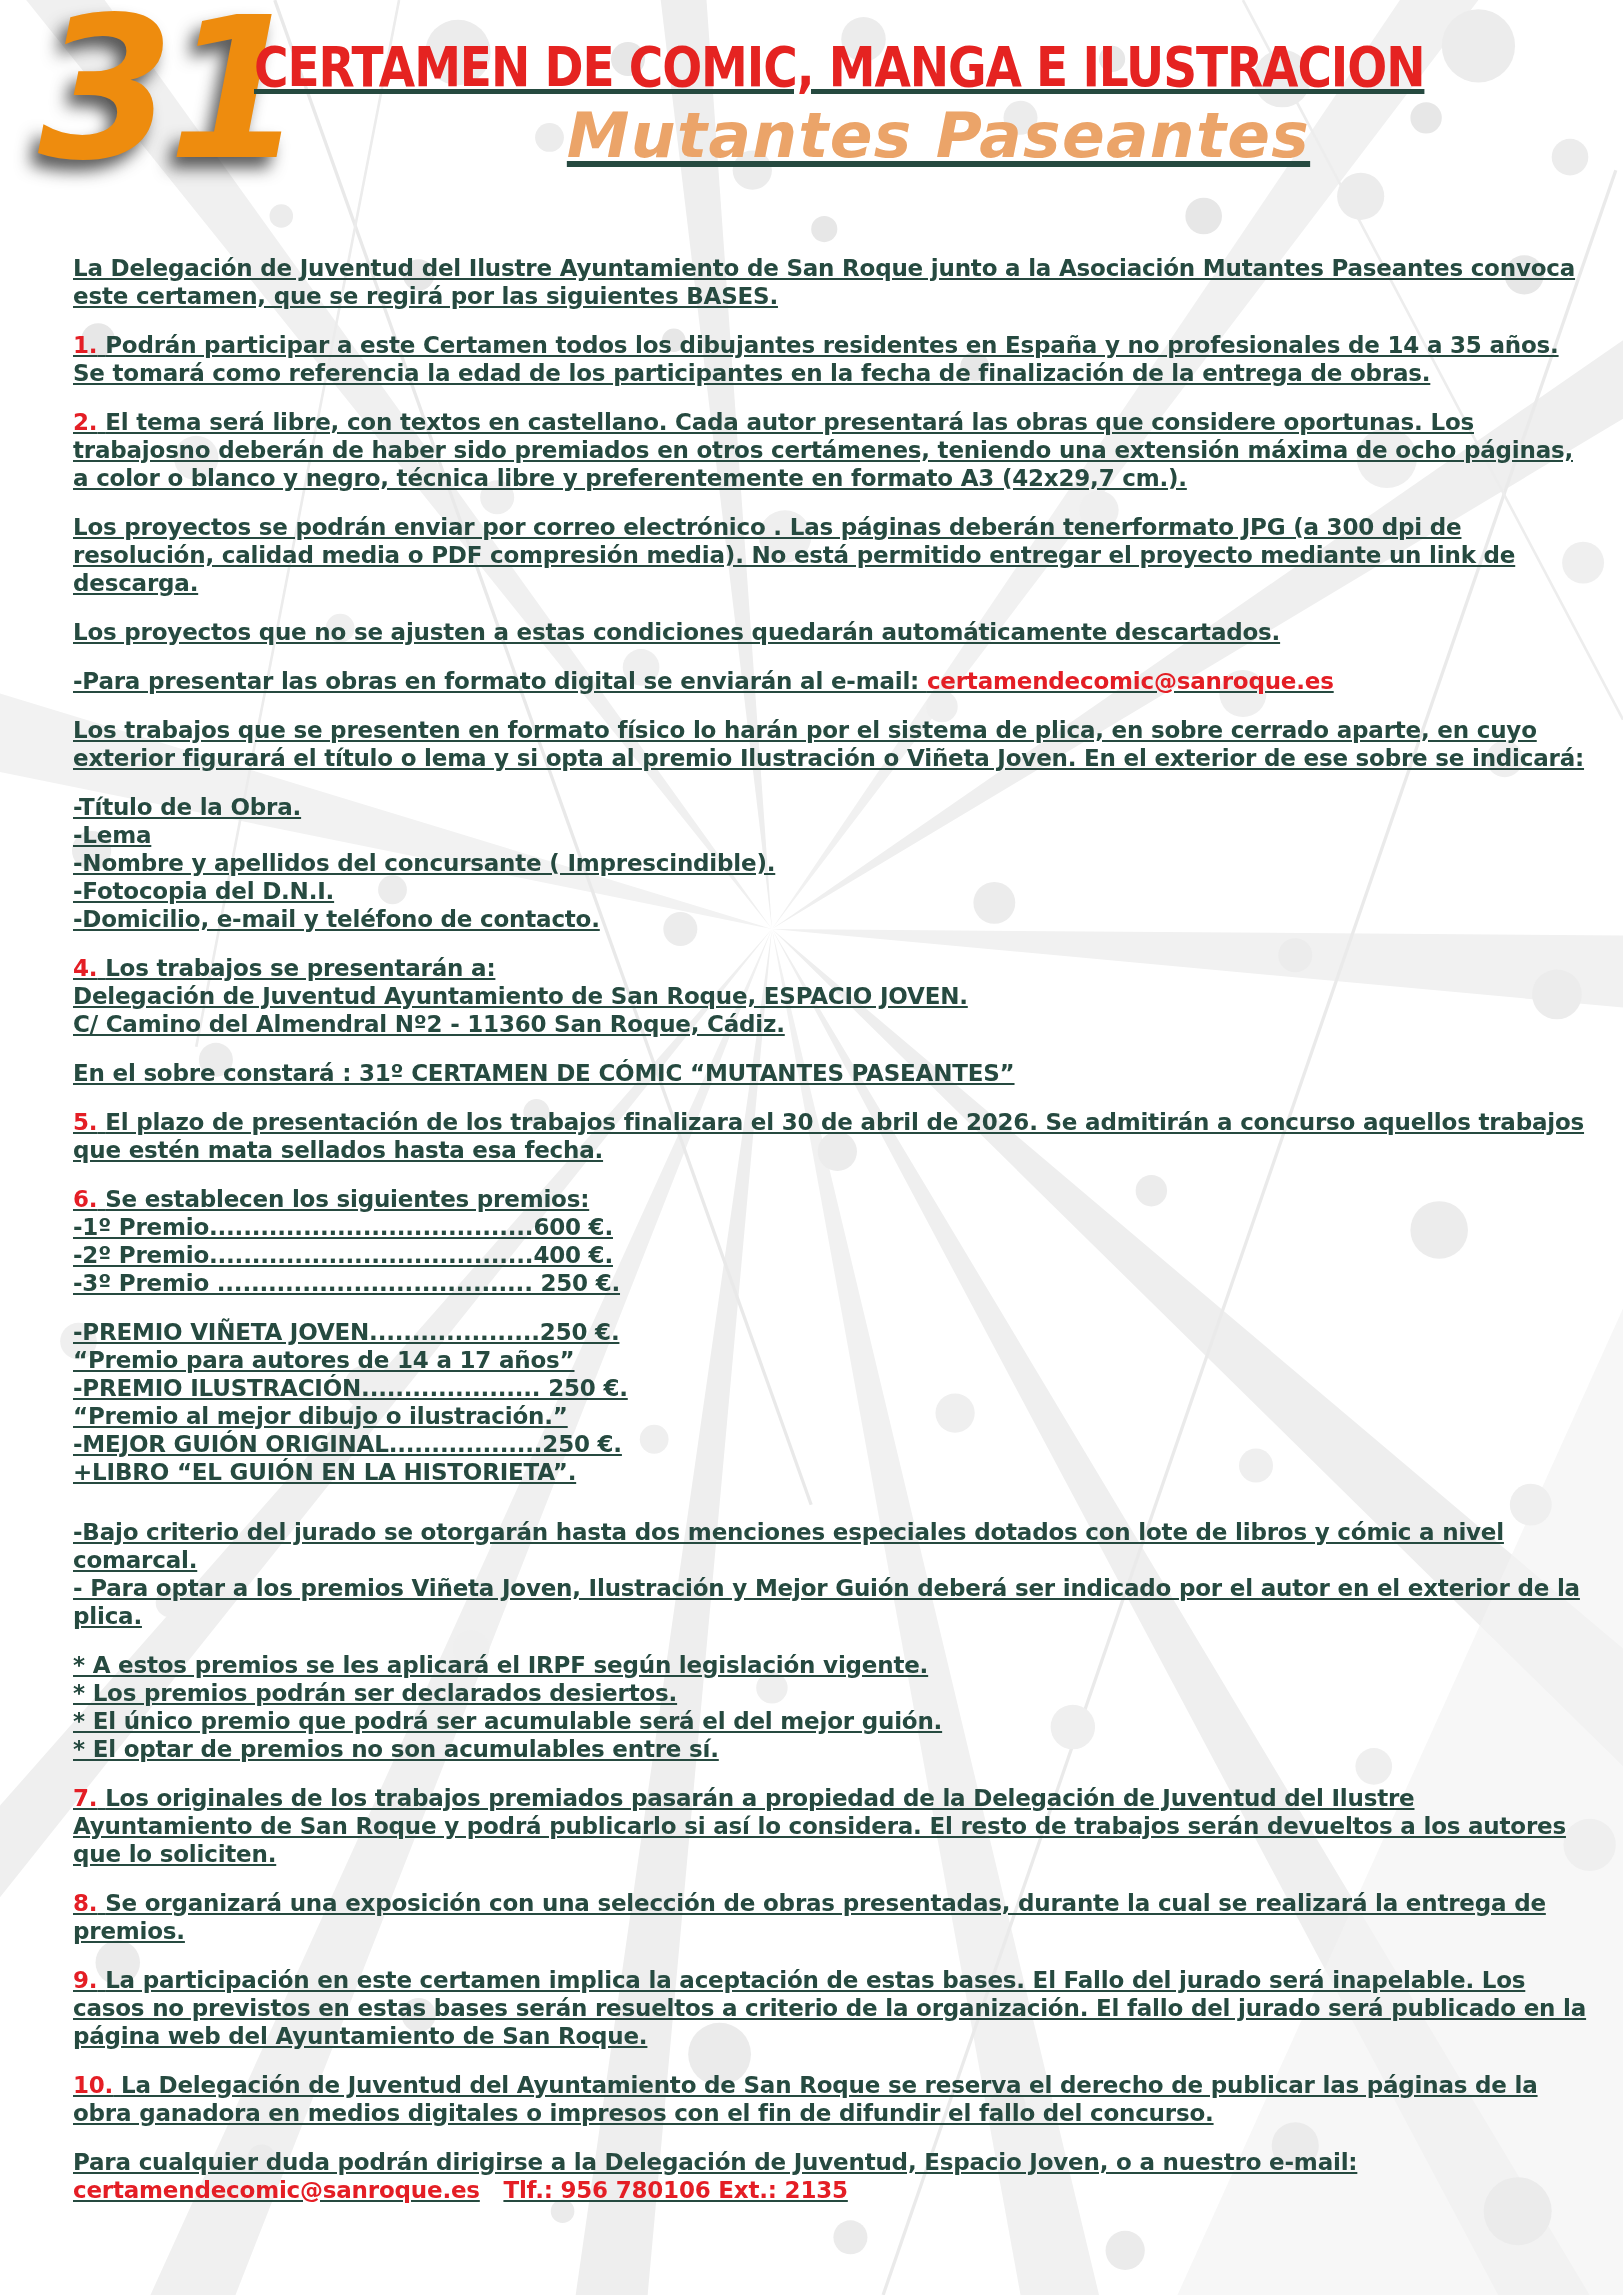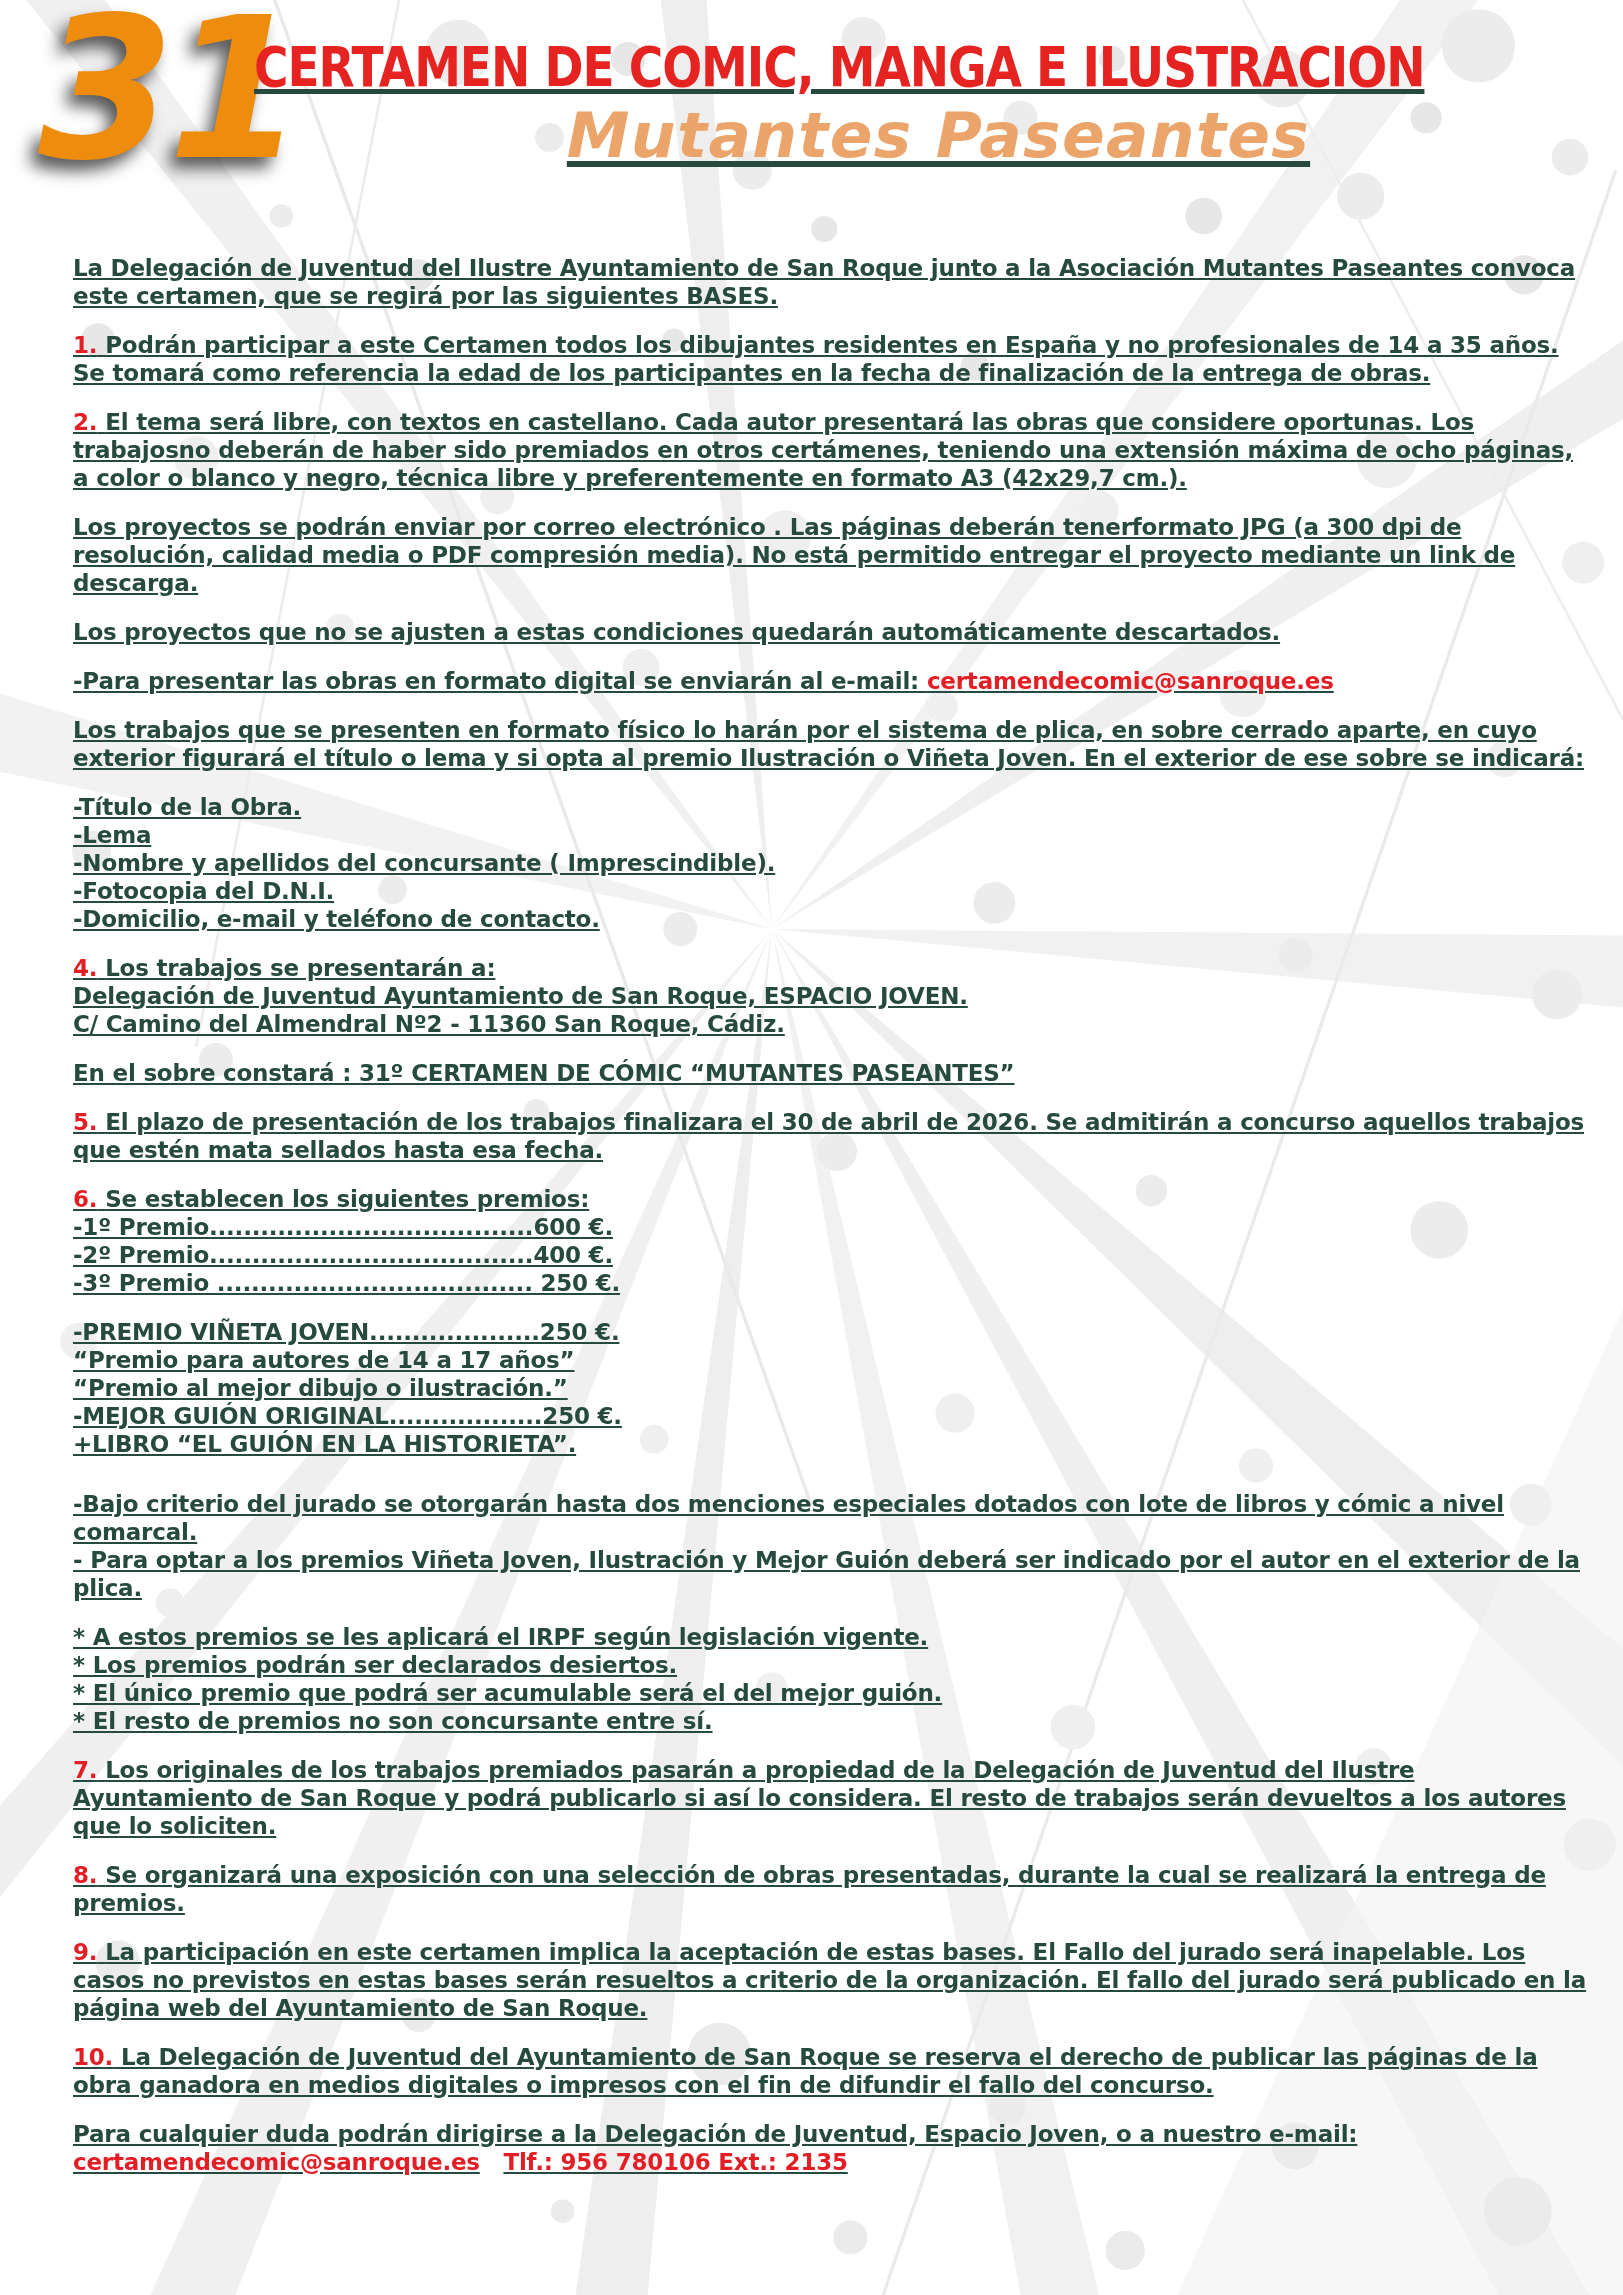--- a/index.html
+++ b/index.html
@@ -190,35 +190,36 @@
       <div class="para">
         <div class="line"><span class="num">6.</span> <span>Se establecen los siguientes premios:</span></div>
         <div class="line">-1º Premio......................................600 €.</div>
         <div class="line">-2º Premio......................................400 €.</div>
         <div class="line">-3º Premio ..................................... 250 €.</div>
       </div>
 
       <div class="para gap-lg">
         <div class="line">-PREMIO VIÑETA JOVEN....................250 €.</div>
         <div class="line">“Premio para autores de 14 a 17 años”</div>
+        <div class="line">-PREMIO ILUSTRACIÓN..................... 250 €.</div>
         <div class="line">“Premio al mejor dibujo o ilustración.”</div>
         <div class="line">-MEJOR GUIÓN ORIGINAL..................250 €.</div>
         <div class="line">+LIBRO “EL GUIÓN EN LA  HISTORIETA”.</div>
       </div>
 
       <div class="para">
         <div class="line">-Bajo criterio del jurado se otorgarán hasta dos menciones especiales dotados con lote de libros y cómic a nivel comarcal.</div>
         <div class="line">- Para optar a los premios Viñeta Joven, Ilustración y Mejor Guión deberá ser indicado por el autor en el exterior de la plica.</div>
       </div>
 
       <div class="para">
         <div class="line">* A estos premios se les aplicará el IRPF según legislación vigente.</div>
         <div class="line">* Los premios podrán ser declarados desiertos.</div>
         <div class="line">* El único premio que podrá ser acumulable será el del mejor guión.</div>
-        <div class="line">* El resto de premios no son concursante entre sí.</div>
+        <div class="line">* El optar de premios no son acumulables entre sí.</div>
       </div>
 
       <p class="para"><span class="num">7.</span> <span>Los originales de los trabajos premiados pasarán a propiedad de la Delegación de Juventud del Ilustre Ayuntamiento de San Roque y podrá publicarlo si así lo considera. El resto de trabajos serán devueltos a los autores que lo soliciten.</span></p>
 
       <p class="para"><span class="num">8.</span> <span>Se organizará una exposición con una selección de obras presentadas, durante la cual se realizará la entrega de premios.</span></p>
 
       <p class="para"><span class="num">9.</span> <span>La participación en este certamen implica la aceptación de estas bases. El Fallo del jurado será inapelable. Los casos no previstos en estas bases serán resueltos a criterio de la organización. El fallo del jurado será publicado en la página web del Ayuntamiento de San Roque.</span></p>
 
       <p class="para"><span class="num">10.</span> <span>La Delegación de Juventud del Ayuntamiento de San Roque se reserva el derecho de publicar las páginas de la obra ganadora en medios digitales o impresos con el fin de difundir el fallo del concurso.</span></p>
 

